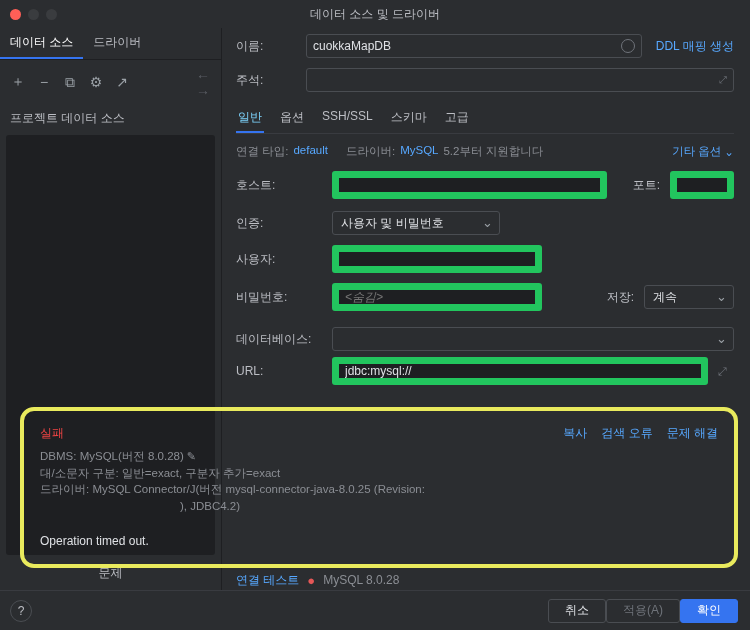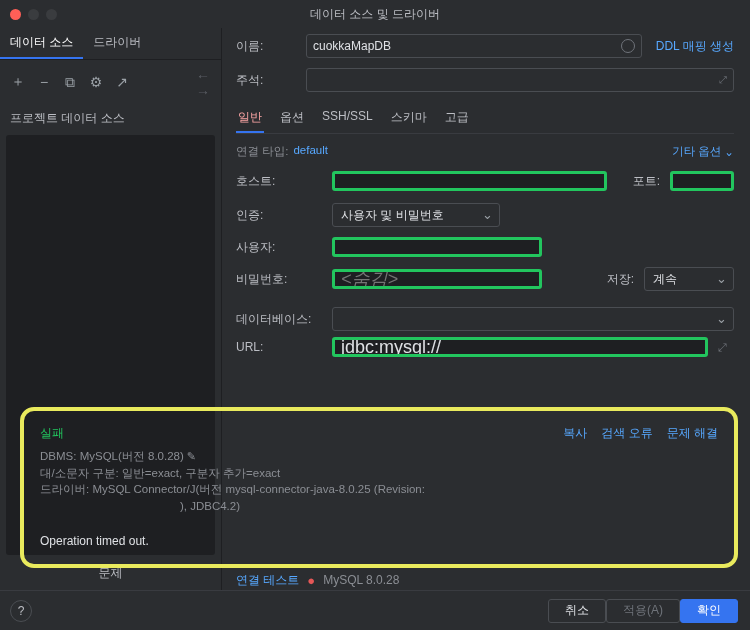--- a/index.html
+++ b/index.html
@@ -45,31 +45,31 @@
     .reset-icon { width: 14px; height: 14px; border: 1.2px solid #6f737a; border-radius: 50%; display: inline-block; }
     .link { color: #57a8ff; cursor: pointer; }
     .ddl-link { margin-left: 14px; white-space: nowrap; }
     .comment-box {
       flex: 1; height: 24px; background: #2b2d30; border: 1px solid #4a4d52;
       border-radius: 3px; display: flex; align-items: center; padding: 0 6px;
     }
     .expand-icon { color: #6f737a; font-size: 10px; }
     .ctabs { display: flex; gap: 14px; border-bottom: 1px solid #393b40; padding: 2px 0 0 0; }
     .ctab { padding: 5px 2px; cursor: pointer; font-size: 12px; }
-    .ctab.active { border-bottom: 2px solid #3574f0; color: #fca5a5; }
+    .ctab.active { border-bottom: 2px solid #3574f0; color: #7dd3fc; }
     .meta-row { display: flex; align-items: center; padding: 10px 0 6px 0; gap: 8px; font-size: 11.5px; }
     .meta-row .pair { display: flex; gap: 5px; }
     .muted { color: #8b8e94; }
     .spacer { flex: 1; }
     .more-opts { color: #57a8ff; display: flex; align-items: center; gap: 3px; }
     .form-grid { display: grid; grid-template-columns: 86px 1fr auto auto; gap: 8px 10px; align-items: center; }
     .field-label { color: #bcbec4; }
     .txt-input {
-      height: 20px; background: #1e1f22; border: 3px solid #22c55e;
-      border-radius: 3px; padding: 0 6px; color: #dfe1e5; font-size: 18px;
+      height: 28px; background: #1e1f22; border: 7px solid #22c55e;
+      border-radius: 3px; padding: 0 6px; color: #dfe1e5; font-size: 12px;
     }
     .port-label { color: #bcbec4; padding-left: 16px; }
     .port-input { width: 64px; }
     .sel {
       height: 24px; background: #2b2d30; border: 1px solid #4a4d52;
       border-radius: 3px; padding: 0 22px 0 8px; color: #dfe1e5; font-size: 12px;
       display: flex; align-items: center; position: relative; cursor: pointer;
     }
     .sel::after { content: "⌄"; position: absolute; right: 6px; top: 3px; color: #9aa0a6; font-size: 13px; }
     .auth-sel { width: 168px; }
@@ -77,21 +77,21 @@
     .full-sel { grid-column: 2 / 5; }
     .pwd-input { color: #6f737a; font-style: italic; }
     .url-row { display: grid; grid-template-columns: 86px 1fr 16px; gap: 10px; align-items: center; margin-top: 6px; }
     .url-expand { color: #6f737a; cursor: pointer; font-size: 11px; }
     .highlight-box {
       position: absolute; left: 20px; right: 12px; bottom: 62px;
       border: 4px solid #e9ea5d; border-radius: 14px;
       padding: 14px 16px 14px 16px; background: rgba(0,0,0,0);
     }
     .hb-head { display: flex; align-items: center; margin-bottom: 6px; }
-    .fail { color: #22c55e; font-size: 12px; }
+    .fail { color: #ef4444; font-size: 12px; }
     .hb-links { display: flex; gap: 14px; align-items: center; }
     .hb-body { color: #8b8e94; line-height: 1.45; font-size: 11.5px; }
     .hb-body .edit { font-size: 11px; color: #8b8e94; margin-left: 3px; }
     .hb-op { color: #dfe1e5; margin-top: 18px; font-size: 12px; }
     .test-row {
       position: absolute; left: 236px; right: 16px; bottom: 38px; height: 24px;
       display: flex; align-items: center; gap: 8px;
     }
     .warn { color: #e55757; font-size: 13px; }
     .footer {
@@ -172,20 +172,25 @@
       <div class="ctab">SSH/SSL</div>
       <div class="ctab">스키마</div>
       <div class="ctab">고급</div>
     </div>
 
     <div class="meta-row">
       <div class="pair">
         <span class="muted">연결 타입:</span>
         <span class="link">default</span>
       </div>
+      <div class="pair" style="margin-left:10px;">
+        <span class="muted">드라이버:</span>
+        <span class="link">MySQL</span>
+        <span class="muted">5.2부터 지원합니다</span>
+      </div>
       <span class="spacer"></span>
       <span class="more-opts">
         <span>기타 옵션</span>
         <span>⌄</span>
       </span>
     </div>
 
     <div class="form-grid" style="margin-top:6px;">
       <div class="field-label">호스트:</div>
       <input class="txt-input" style="">

